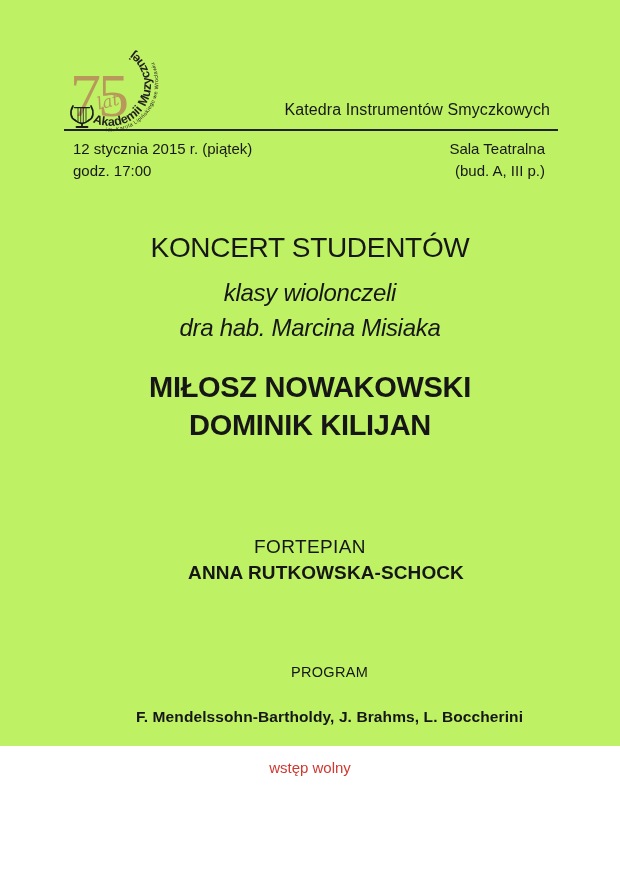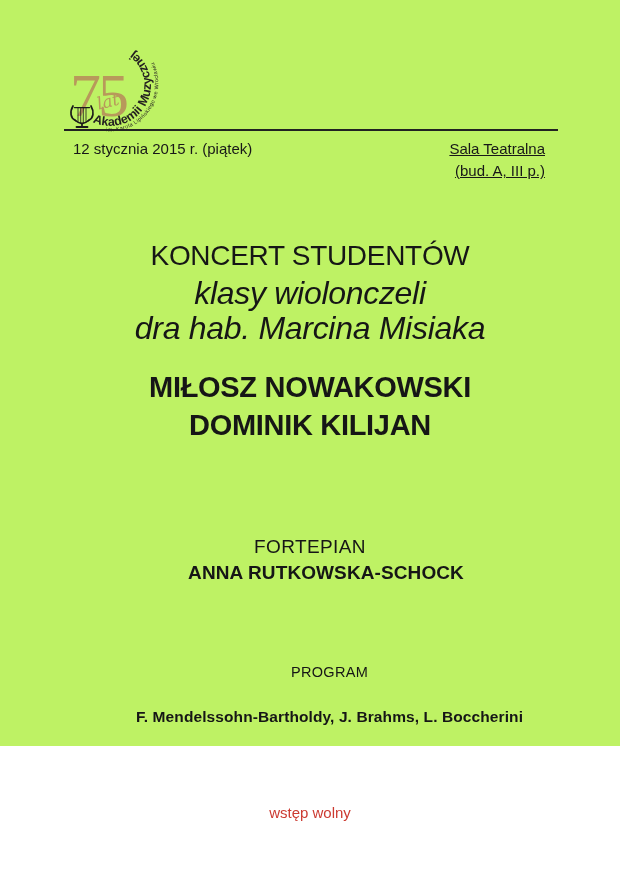--- a/index.html
+++ b/index.html
@@ -23,39 +23,39 @@
     position: absolute; top: 129px; left: 64px; width: 494px; height: 2px;
     background: #222222;
   }
 
   
   .info {
     position: absolute; top: 138px; left: 73px; width: 472px;
     display: flex; justify-content: space-between;
     font-size: 15px; line-height: 22px; color: #181818;
   }
-  .info-right { text-align: right; text-decoration: underline; }
+  .info-right { text-align: right; }
 
   
   .center-block { position: absolute; left: 0; right: 0; text-align: center; color: #161616; }
 
-  .title-main { top: 240px; font-size: 28px; letter-spacing: -0.3px; }
-  .title-sub  { top: 276px; font-size: 32px; font-style: italic; line-height: 34.5px; letter-spacing: -0.3px; }
+  .title-main { top: 232px; font-size: 28px; letter-spacing: -0.3px; }
+  .title-sub  { top: 276px; font-size: 24px; font-style: italic; line-height: 34.5px; letter-spacing: -0.3px; }
 
   .performers { top: 368px; font-size: 29px; font-weight: bold; line-height: 38px; letter-spacing: -0.3px; }
 
   .piano { top: 536px; }
   .piano .label { font-size: 19px; letter-spacing: 0.4px; }
   .piano .name  { font-size: 19px; font-weight: bold; margin-top: 4px; letter-spacing: 0.1px; padding-left: 32px; }
 
   .program { top: 664px; padding-left: 39px; }
   .program .label { font-size: 14.5px; letter-spacing: 0.3px; }
   .program .composers { font-size: 15.5px; font-weight: bold; margin-top: 28px; letter-spacing: 0.1px; }
 
-  .admission { top: 804px; font-size: 15px; color: #cc3a31; }
+  .admission { top: 759px; font-size: 15px; color: #cc3a31; }
 </style>
 </head>
 <body>
 
 <div class="page">
 
   <svg class="logo" viewBox="0 0 126 102" aria-hidden="true">
     <defs>
       <path id="arc-main" d="M 30.8 88.2 A 41 41 0 1 0 34.6 14"></path>
       <path id="arc-sub" d="M 44.1 98.1 A 48.5 48.5 0 0 0 77.8 10.3"></path>
@@ -78,26 +78,28 @@
         <line x1="9" y1="3.4" x2="9" y2="16.6"></line>
         <line x1="11.7" y1="3.4" x2="11.7" y2="17.6"></line>
         <line x1="14.3" y1="3.4" x2="14.3" y2="17.6"></line>
         <line x1="17" y1="3.4" x2="17" y2="16.6"></line>
       </g>
       <line x1="13" y1="19" x2="13" y2="21"></line>
       <line x1="7.5" y1="22" x2="18.5" y2="22" stroke-width="1.8"></line>
     </g>
   </svg>
 
+  <div class="dept">Katedra Instrumentów Smyczkowych</div>
 
   <div class="rule"></div>
 
   <div class="info">
     <div class="info-left">
       <div>12 stycznia 2015 r. (piątek)</div>
+      <div>godz. 17:00</div>
     </div>
     <div class="info-right">
       <div>Sala Teatralna</div>
       <div>(bud. A, III p.)</div>
     </div>
   </div>
 
   <div class="center-block title-main">KONCERT STUDENTÓW</div>
   <div class="center-block title-sub">
     <div>klasy wiolonczeli</div>

